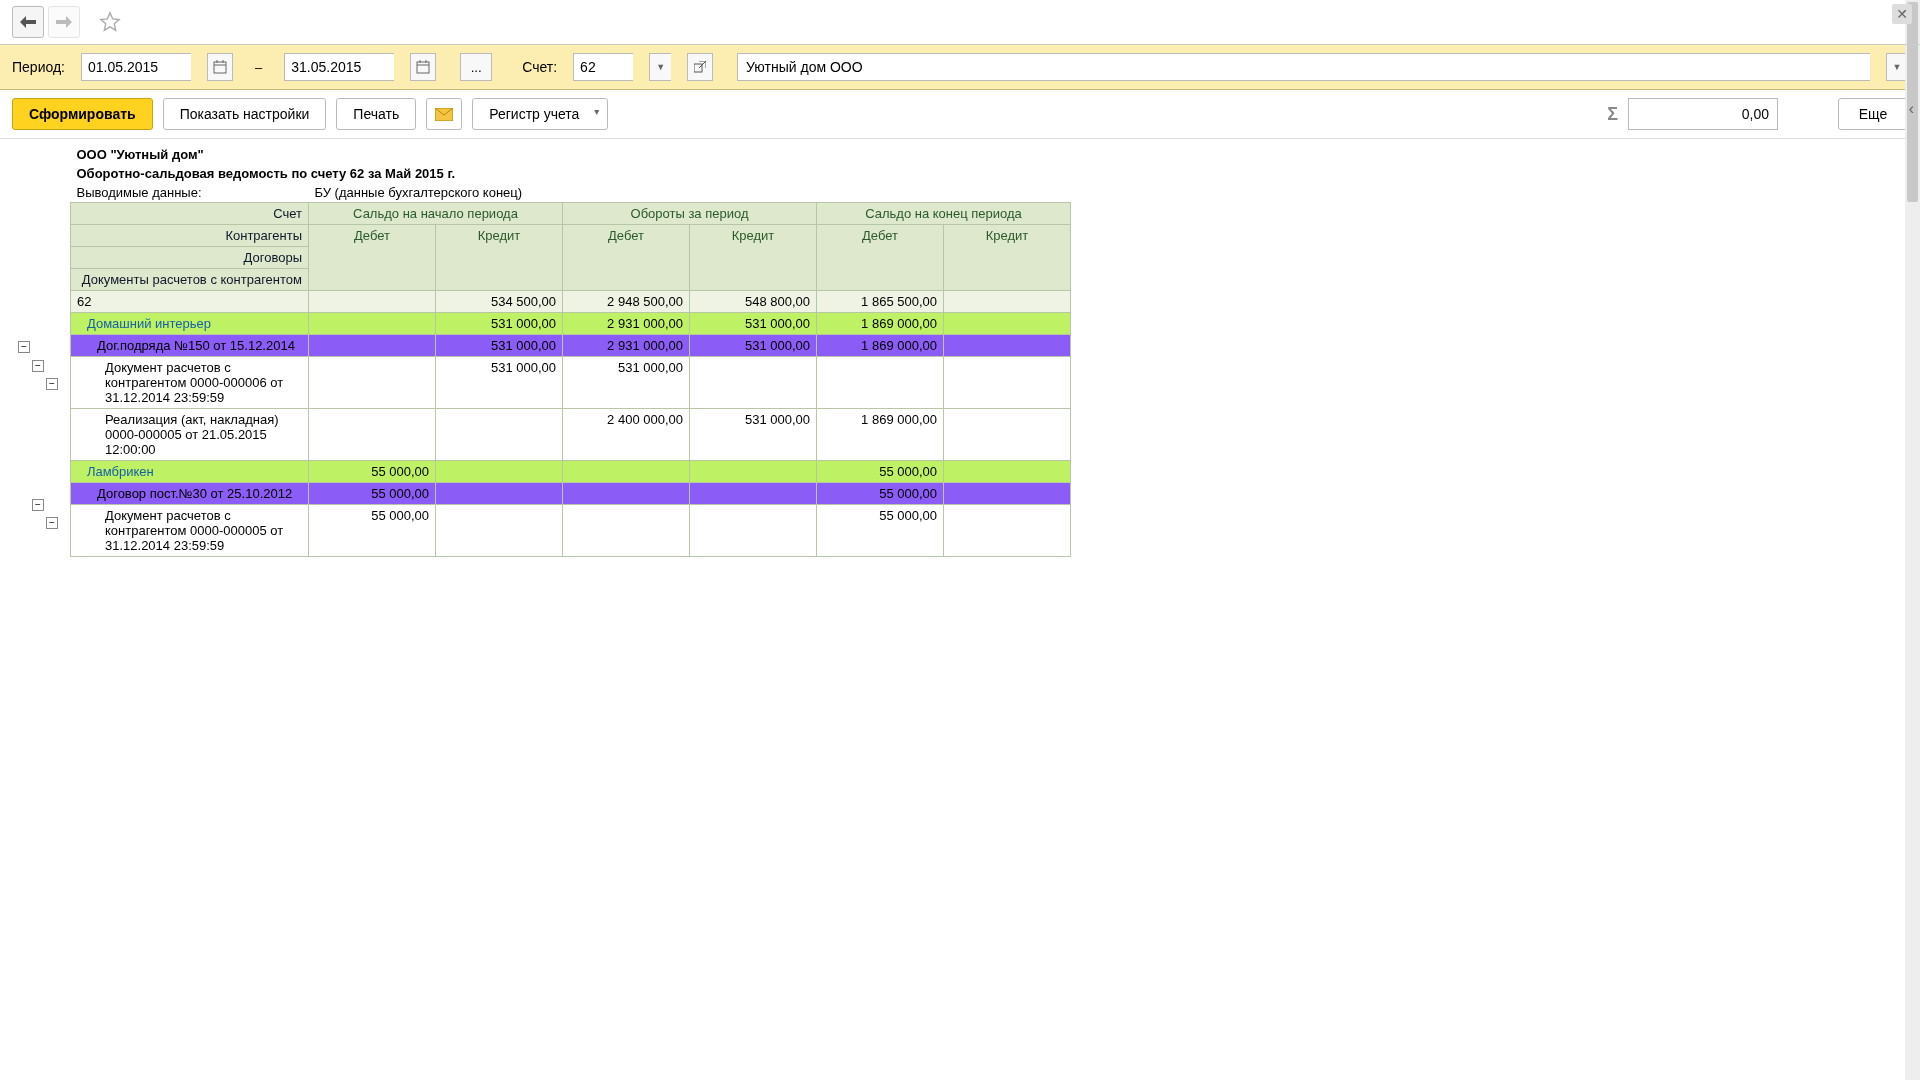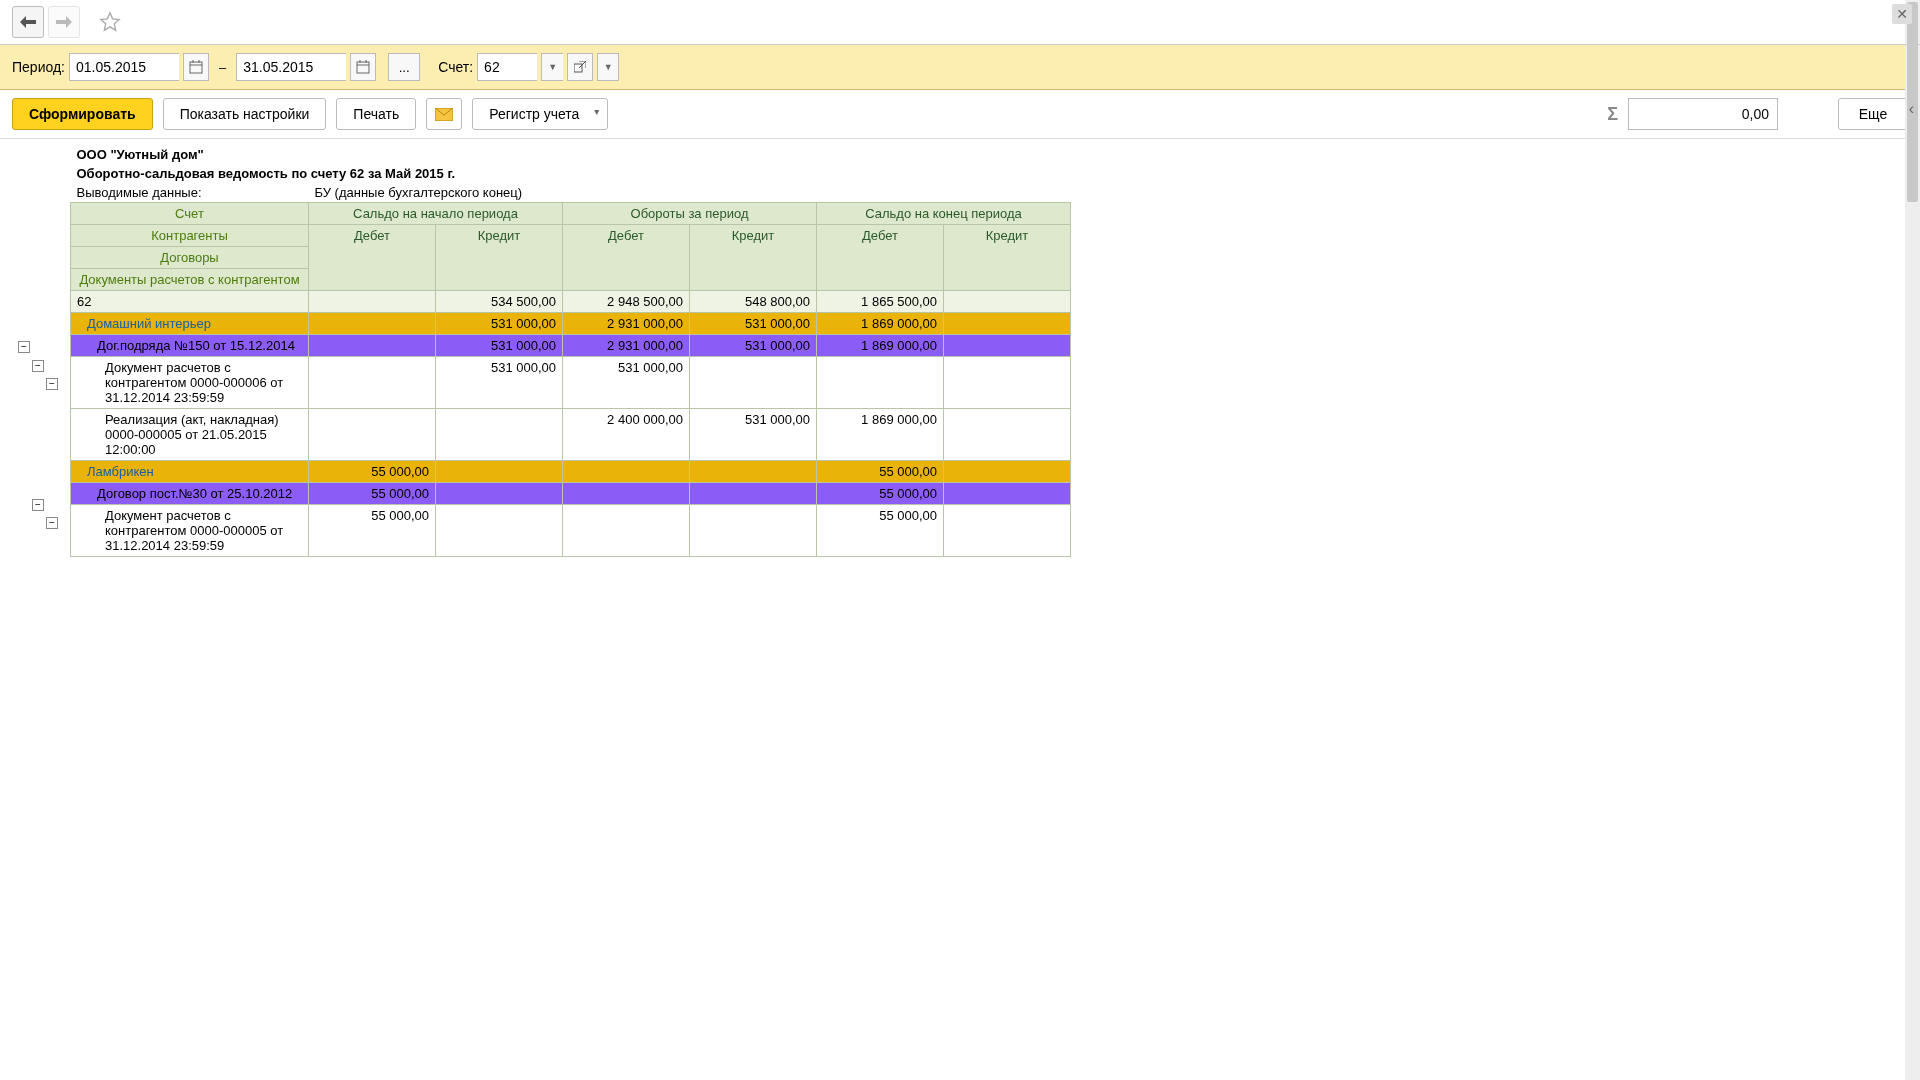--- a/index.html
+++ b/index.html
@@ -7,21 +7,21 @@
 
 
 .topbar { display: flex; align-items: center; padding: 6px 12px; border-bottom: 1px solid #ccc; position: relative; }
 .nav-btn { width: 32px; height: 32px; border: 1px solid #bbb; background: #f5f5f5; border-radius: 3px; display: inline-flex; align-items: center; justify-content: center; cursor: pointer; margin-right: 4px; }
 .nav-btn.disabled { opacity: 0.4; cursor: default; }
 .star-btn { width: 32px; height: 32px; display: inline-flex; align-items: center; justify-content: center; margin: 0 10px; cursor: pointer; }
 .page-title { font-size: 21px; font-weight: normal; }
 .close-x { position: fixed; top: 4px; right: 8px; width: 20px; height: 20px; background: #ddd; display: flex; align-items: center; justify-content: center; cursor: pointer; border-radius: 2px; font-size: 14px; color: #666; }
 
 
-.filterbar { display: flex; align-items: center; background: #fceeb0; padding: 8px 12px; gap: 4px; border-bottom: 1px solid #c9b86d; }
+.filterbar { display: flex; align-items: center; background: #fceeb0; padding: 8px 12px; gap: 16px; border-bottom: 1px solid #c9b86d; }
 .filterbar label { font-size: 14px; }
 .date-input { width: 110px; height: 28px; border: 1px solid #bbb; border-right: none; padding: 12px 6px; font-size: 14px; }
 .date-btn { width: 26px; height: 28px; border: 1px solid #bbb; background: #f8f8f8; display: inline-flex; align-items: center; justify-content: center; cursor: pointer; }
 .dash { margin: 0 6px; }
 .ellipsis-btn { width: 32px; height: 28px; border: 1px solid #bbb; background: #f8f8f8; cursor: pointer; margin-left: 8px; }
 .acct-input { width: 60px; height: 28px; border: 1px solid #bbb; border-right: none; padding: 0 6px; font-size: 14px; }
 .dd-btn { width: 22px; height: 28px; border: 1px solid #bbb; border-right: none; background: #f8f8f8; display:inline-flex; align-items:center; justify-content:center; cursor:pointer;}
 .open-btn { width: 26px; height: 28px; border: 1px solid #bbb; background: #f8f8f8; display:inline-flex; align-items:center; justify-content:center; cursor:pointer;}
 .org-input { flex: 1; height: 28px; border: 1px solid #bbb; border-right:none; padding: 0 8px; font-size: 14px; margin-left: 8px; }
 
@@ -36,27 +36,27 @@
 .sum-input { width: 150px; height: 32px; border: 1px solid #bbb; text-align: right; padding: 0 8px; font-size: 14px; }
 .more-btn { width: 70px; }
 
 
 .report-wrap { padding: 6px 0 0 14px; display: flex; }
 .tree-gutter { width: 56px; position: relative; padding-top: 196px; }
 .tree-toggle { width: 12px; height: 12px; border: 1px solid #888; background: #fff; display: flex; align-items: center; justify-content: center; font-size: 10px; line-height: 1; cursor: pointer; position: absolute; }
 .report { border-collapse: collapse; }
 .report td, .report th { border: 1px solid #b8c5a7; padding: 3px 6px; font-size: 13px; vertical-align: top; }
 .hdr-cell { background: #dde8cc; color: #2b5a2b; font-weight: normal; text-align: center; }
-.hdr-left { background: #dde8cc; color: #4d7c0f; text-align: center; margin-left: 36px; }
+.hdr-left { background: #dde8cc; color: #0f172a; text-align: right; margin-left: 36px; }
 .org-name { font-weight: bold; font-size: 15px; border: none !important; padding-bottom: 2px; }
 .rep-title { font-weight: bold; font-size: 18px; border: none !important; padding-bottom: 6px; }
 .meta-row td { border: none !important; font-size: 13px; padding: 2px 6px; }
 .num { text-align: right; white-space: nowrap; }
 .row-l0 { background: #eef3e3; }
-.row-l1 { background: #eab308; }
+.row-l1 { background: #bef264; }
 .row-l2 { background: #8b5cf6; }
 .row-l3 { background: #ffffff; }
 .label-cell { }
 .ind1 { padding-left: 16px !important; }
 .ind2 { padding-left: 26px !important; }
 .ind3 { padding-left: 34px !important; }
 .link { color: #1460a6; }
 .coltree { width: 238px; }
 .colnum { width: 127px; }
 .side-collapse { position: fixed; right: 6px; top: 100px; font-size: 16px; color: #666; cursor: pointer; }
@@ -117,20 +117,21 @@
   <input class="acct-input" value="62" style="">
   <button class="dd-btn">
       <span style="font-size:9px;color:#666">▼</span>
     </button>
   <button class="open-btn">
     <svg width="12" height="12" viewBox="0 0 12 12">
         <rect x="0" y="3" width="8" height="8" fill="none" stroke="#555"></rect>
         <path d="M5 0 L12 0 L12 7 M12 0 L5 7" fill="none" stroke="#555"></path>
       </svg>
   </button>
+  <input class="org-input" value="Уютный дом ООО" style="">
   <button class="dd-btn" style="border-right:1px solid #bbb">
       <span style="font-size:9px;color:#666">▼</span>
     </button>
 </div>
 
 <div class="actionbar">
   <button class="btn primary">Сформировать</button>
   <button class="btn">Показать настройки</button>
   <button class="btn">Печать</button>
   <button class="icon-btn">

